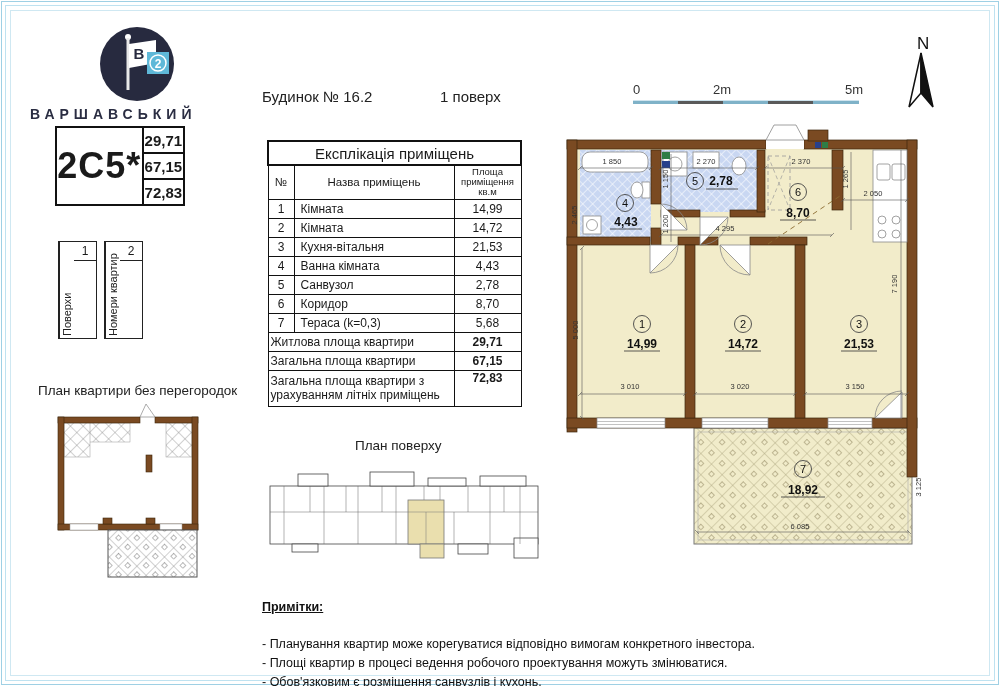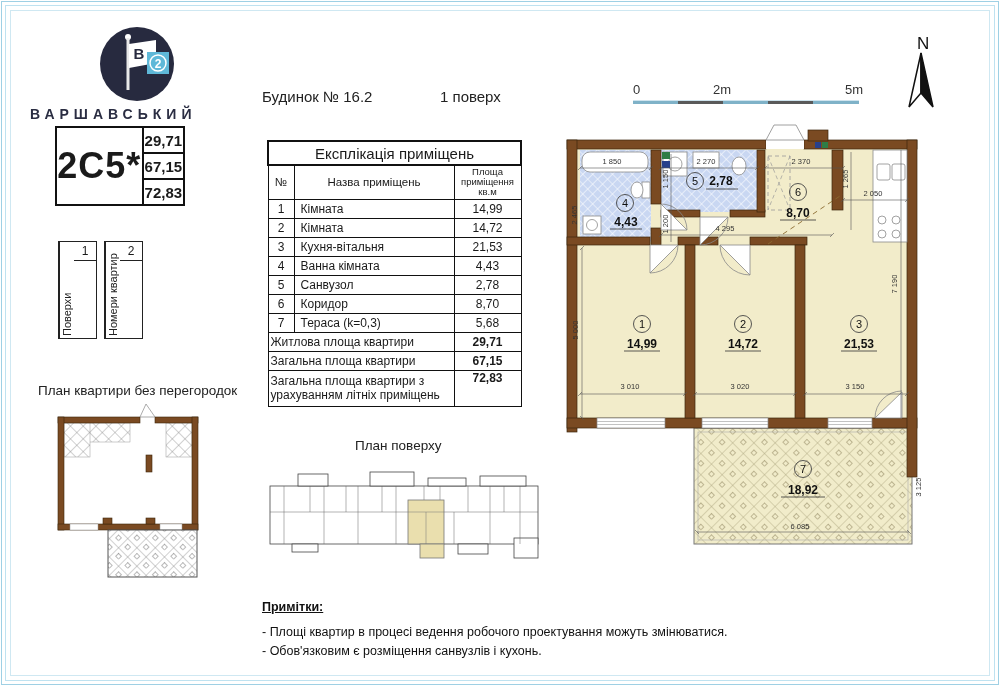--- a/index.html
+++ b/index.html
@@ -39,21 +39,21 @@
   .exp .ar{text-align:center;}
   .exp .sum .nm{padding-left:2px;}
   .exp .sum .ar{font-weight:bold;}
   .exp .outer{border-width:2px;}
 
   .h-build{font-size:15px;color:#222;}
   .sec-title{font-size:13.5px;color:#222;}
 
   
   .notes{font-size:12.5px;color:#111;line-height:19px;}
-  .notes .nt{font-weight:bold;text-decoration:underline;margin-bottom:6px;}
+  .notes .nt{font-weight:bold;text-decoration:underline;margin-bottom:18px;}
 
   
   .scale-labels{position:relative;font-size:13px;color:#333;height:16px;}
   .scale-bar{display:flex;height:3px;margin-top:2px;border-top:1px solid #cfe4ee;}
   .scale-bar div{height:3px;}
 
   svg text{font-family:"Liberation Sans", sans-serif;}
   .dim{font-size:7.5px;fill:#333;}
   .rnum{font-size:11px;fill:#111;}
   .rarea{font-size:12px;font-weight:bold;fill:#111;}
@@ -413,16 +413,17 @@
         <path d="M22,34 V92 M48,34 V60 M62,34 V92 M84,34 V60 M96,34 V92 M120,34 V60 M134,34 V92 M148,60 V92 M162,34 V60 M178,34 V92 M192,60 V92 M206,34 V60 M228,34 V92 M242,34 V60 M258,34 V92"></path>
       </g>
       <rect x="146" y="48" width="36" height="44" fill="#eadfae" stroke="#777" stroke-width="0.8"></rect>
       <rect x="158" y="92" width="24" height="14" fill="#eadfae" stroke="#777" stroke-width="0.8"></rect>
       <path d="M146,60 H182 M164,60 V92" stroke="#777" stroke-width="0.5" fill="none"></path>
     </svg>
   </div>
 
   <div class="abs notes" style="left:262px;top:598px;width:520px;">
     <div class="nt">Примітки:</div>
+    <div>- Планування квартир може корегуватися відповідно вимогам конкретного інвестора.</div>
     <div>- Площі квартир в процесі ведення робочого проектування можуть змінюватися.</div>
     <div>- Обов'язковим є розміщення санвузлів і кухонь.</div>
   </div>
 </div>
 
 </body></html>

